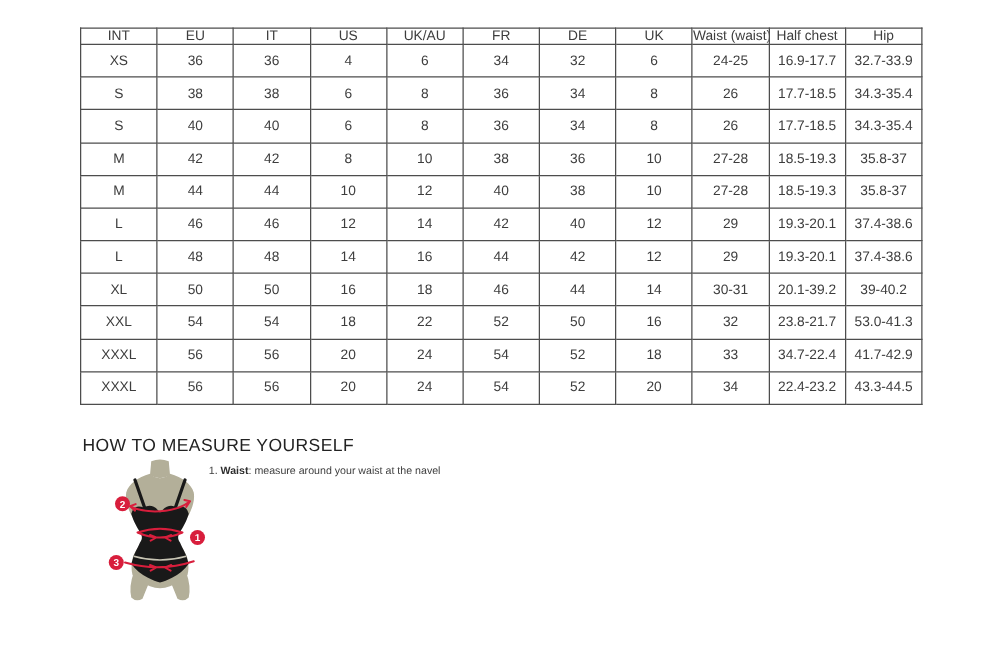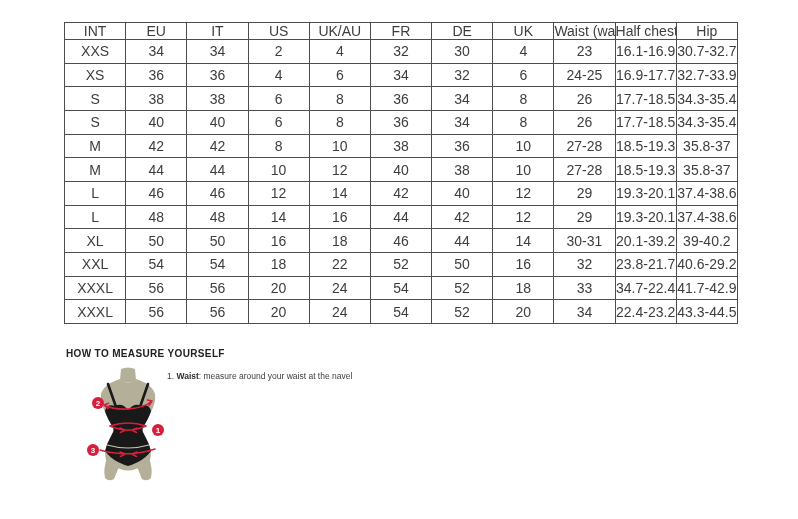--- a/index.html
+++ b/index.html
@@ -5,31 +5,31 @@
   * { margin:0; padding:0; box-sizing:border-box; }
   html,body { background:#ffffff; }
   body { font-family:"Liberation Sans", sans-serif; }
   .page {
     position:relative; width:798px; height:519px; background:#ffffff; overflow:hidden;
   }
   
   .size-table {
     position:absolute; left:64px; top:22px; width:674px; height:302px;
     border-collapse:collapse; table-layout:fixed;
-    font-size:14px; color:#3d3d3d;padding-left:25px;
+    font-size:11px; color:#3d3d3d;padding-left:25px;
   }
   .size-table th, .size-table td {
     border:1px solid var(--table-border,#4d4d4d);
     text-align:center; vertical-align:middle;
     font-weight:400; padding:0; white-space:nowrap; overflow:hidden;
   }
   
   .measure-heading {
     position:absolute; left:66px; top:348px;
-    font-size:10px; font-weight:700; letter-spacing:0.35px; color:#222222;
+    font-size:14px; font-weight:400; letter-spacing:0.35px; color:#222222;
   }
   .measure-steps {
     position:absolute; left:167px; top:368px;
     list-style:none; font-size:8.5px; color:#3d3d3d;
   }
   .measure-steps li { height:17.3px; line-height:17.3px; white-space:nowrap; }
   .measure-steps .step-term { font-weight:700; color:#2e2e2e; }
   
   .figure-svg { position:absolute; left:76px; top:366px; width:105px; height:118px; }
   .body-shape { fill:var(--mannequin-tan,#b3af99); }
@@ -59,33 +59,20 @@
           <th>FR</th>
           <th>DE</th>
           <th>UK</th>
           <th>Waist (waist)</th>
           <th>Half chest</th>
           <th>Hip</th>
         </tr>
     </thead>
     <tbody id="size-table-body">
         <tr>
-          <td>XXS</td>
-          <td>34</td>
-          <td>34</td>
-          <td>2</td>
-          <td>4</td>
-          <td>32</td>
-          <td>30</td>
-          <td>4</td>
-          <td>23</td>
-          <td>16.1-16.9</td>
-          <td>30.7-32.7</td>
-        </tr>
-        <tr>
           <td>XS</td>
           <td>36</td>
           <td>36</td>
           <td>4</td>
           <td>6</td>
           <td>34</td>
           <td>32</td>
           <td>6</td>
           <td>24-25</td>
           <td>16.9-17.7</td>
@@ -186,21 +173,21 @@
           <td>XXL</td>
           <td>54</td>
           <td>54</td>
           <td>18</td>
           <td>22</td>
           <td>52</td>
           <td>50</td>
           <td>16</td>
           <td>32</td>
           <td>23.8-21.7</td>
-          <td>40.6-29.2</td>
+          <td>53.0-41.3</td>
         </tr>
         <tr>
           <td>XXXL</td>
           <td>56</td>
           <td>56</td>
           <td>20</td>
           <td>24</td>
           <td>54</td>
           <td>52</td>
           <td>18</td>

